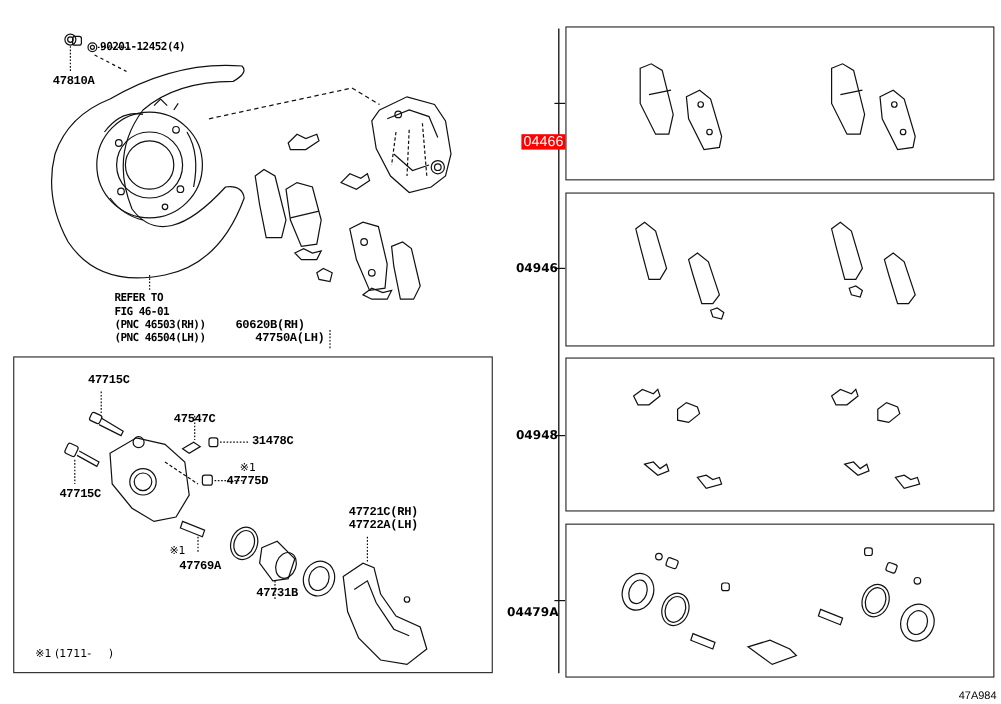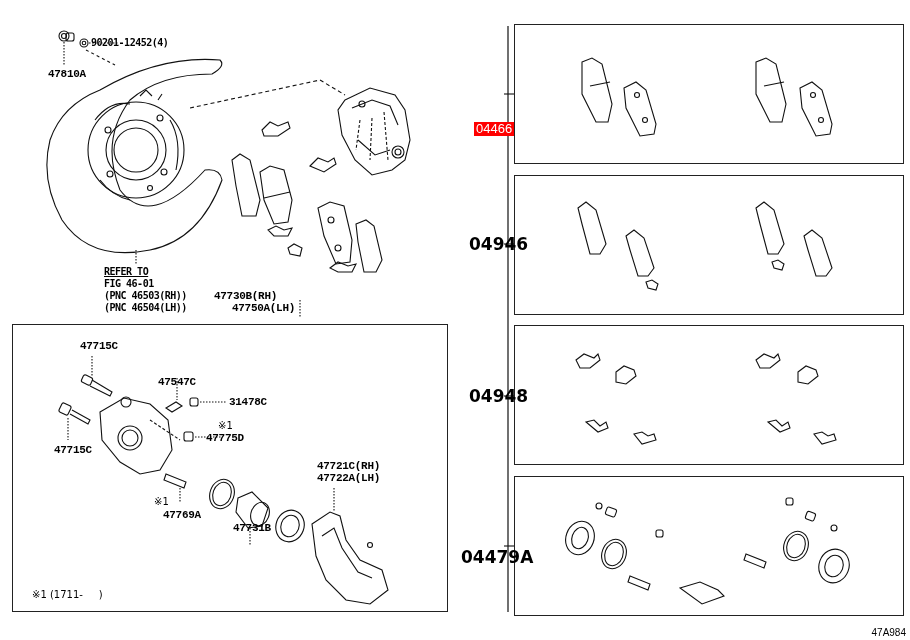--- a/index.html
+++ b/index.html
@@ -3,21 +3,21 @@
 <meta charset="utf-8">
 <style>
   html, body { margin:0; padding:0; background:#ffffff; }
   body { width:910px; height:640px; position:relative; overflow:hidden;
          font-family:"DejaVu Sans Condensed","DejaVu Sans",sans-serif; color:#000; }
   .lbl { position:absolute; font-weight:bold; font-size:11px; line-height:12px; white-space:pre;
          font-family:Liberation Mono, monospace; letter-spacing:-0.3px; }
   .pnc { position:absolute; font-size:10px; line-height:12px; font-weight:bold; white-space:pre;
          font-family:"DejaVu Sans Mono","Liberation Mono",monospace; letter-spacing:-0.5px; }
   .kit-box { position:absolute; border:1.5px solid #222; box-sizing:border-box; background:#fff; }
-  .kit-label { position:absolute; font-weight:bold; font-size:17px; line-height:14px;
+  .kit-label { position:absolute; font-weight:bold; font-size:11px; line-height:14px;
                font-family:"DejaVu Sans","Liberation Sans",sans-serif; }
   .kit-label.hl { background:#ff0000; color:#ffffff; font-weight:normal; padding:0 2px;
                   font-family:"Liberation Sans",sans-serif; font-size:13px; }
   .caliper-box { position:absolute; left:12px; top:324px; width:436px; height:288px;
                  border:1.5px solid #222; box-sizing:border-box; }
   svg.draw { position:absolute; left:0; top:0; }
   .footer { position:absolute; right:4px; bottom:2px; font-size:10px;
             font-family:"Liberation Sans",sans-serif; }
   .note { position:absolute; font-size:10px; font-family:"DejaVu Sans","Liberation Sans",sans-serif; white-space:pre; }
 </style>
@@ -191,38 +191,38 @@
     <ellipse cx="834" cy="566" rx="9" ry="11" transform="rotate(20 834 566)"></ellipse>
     <rect x="786" y="498" width="7" height="7" rx="2"></rect>
     <rect x="806" y="512" width="9" height="8" rx="2" transform="rotate(20 810 516)"></rect>
     <circle cx="834" cy="528" r="3"></circle>
   </g>
 </svg>
 
 <div class="pnc" style="left:91px;top:37px;">90201-12452(4)</div>
 <div class="lbl" style="left:48px;top:68px;">47810A</div>
 
-<div class="pnc" style="left:104px;top:266px;text-decoration:underline;">REFER TO</div>
+<div class="pnc" style="left:104px;top:266px;">REFER TO</div>
 <div class="pnc" style="left:104px;top:278px;">FIG 46-01</div>
 <div class="pnc" style="left:104px;top:290px;">(PNC 46503(RH))</div>
 <div class="pnc" style="left:104px;top:302px;">(PNC 46504(LH))</div>
-<div class="lbl" style="left:214px;top:290px;">47730B(RH)</div>
+<div class="lbl" style="left:214px;top:290px;">60620B(RH)</div>
 <div class="lbl" style="left:232px;top:302px;">47750A(LH)</div>
 
 <div class="caliper-box"></div>
 
 <div class="lbl" style="left:80px;top:340px;">47715C</div>
 <div class="lbl" style="left:158px;top:376px;">47547C</div>
 <div class="lbl" style="left:229px;top:396px;">31478C</div>
 <div class="note" style="left:218px;top:420px;">※1</div>
 <div class="lbl" style="left:206px;top:432px;">47775D</div>
 <div class="lbl" style="left:54px;top:444px;">47715C</div>
 <div class="note" style="left:154px;top:496px;">※1</div>
 <div class="lbl" style="left:163px;top:509px;text-align:right;">47769A</div>
-<div class="lbl" style="left:233px;top:522px;">47731B</div>
+<div class="lbl" style="left:233px;top:534px;">47731B</div>
 <div class="lbl" style="left:317px;top:460px;">47721C(RH)</div>
 <div class="lbl" style="left:317px;top:472px;">47722A(LH)</div>
 
 <div class="note" style="left:32px;top:589px;">※1 (1711-     )</div>
 
 <div class="kit-box" style="left:514px;top:24px;width:390px;height:140px;"></div>
 <div class="kit-box" style="left:514px;top:175px;width:390px;height:140px;"></div>
 <div class="kit-box" style="left:514px;top:325px;width:390px;height:140px;"></div>
 <div class="kit-box" style="left:514px;top:476px;width:390px;height:140px;"></div>
 

